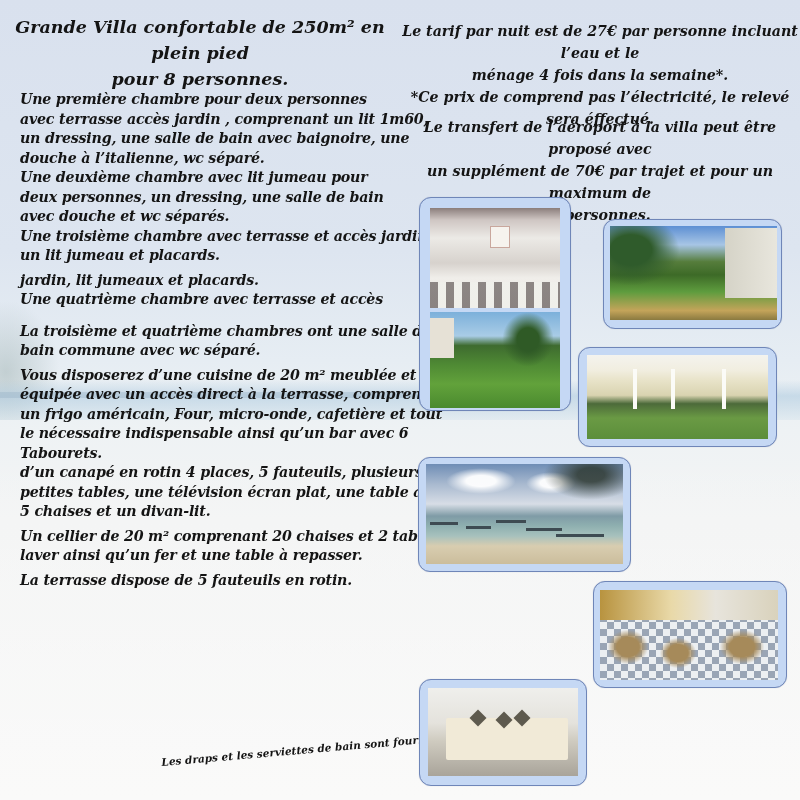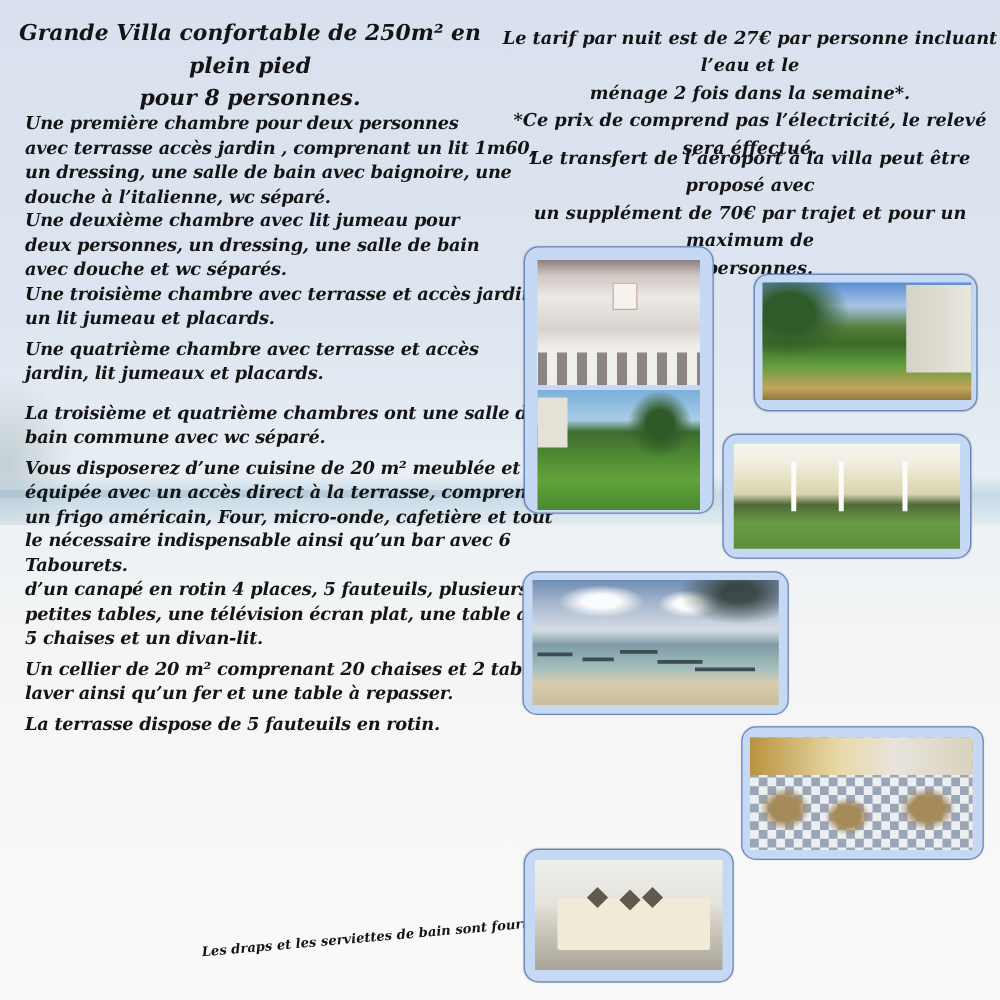--- a/index.html
+++ b/index.html
@@ -120,22 +120,22 @@
   <span class="line">Une première chambre pour deux personnes</span>
   <span class="line">avec terrasse accès jardin , comprenant un lit 1m60,</span>
   <span class="line">un dressing, une salle de bain avec baignoire, une</span>
   <span class="line">douche à l’italienne, wc séparé.</span>
   <span class="line">Une deuxième chambre avec lit jumeau pour</span>
   <span class="line">deux personnes, un dressing, une salle de bain</span>
   <span class="line">avec douche et wc séparés.</span>
   <span class="line">Une troisième chambre avec terrasse et accès jardin,</span>
   <span class="line">un lit jumeau et placards.</span>
   <span class="gap"></span>
+  <span class="line">jardin, lit jumeaux et placards.</span>
   <span class="line">Une quatrième chambre avec terrasse et accès</span>
-  <span class="line">jardin, lit jumeaux et placards.</span>
   <span class="gap" style="height:12px"></span>
   <span class="line">La troisième et quatrième chambres ont une salle de</span>
   <span class="line">bain commune avec wc séparé.</span>
   <span class="gap"></span>
   <span class="line">Vous disposerez d’une cuisine de 20 m² meublée et</span>
   <span class="line">équipée avec un accès direct à la terrasse, comprenant</span>
   <span class="line">un frigo américain, Four, micro-onde, cafetière et tout</span>
   <span class="line">le nécessaire indispensable ainsi qu’un bar avec 6</span>
   <span class="line">Tabourets.</span>
   <span class="line">d’un canapé en rotin 4 places, 5 fauteuils, plusieurs</span>
@@ -145,21 +145,21 @@
   <span class="line">Un cellier de 20 m² comprenant 20 chaises et 2 tables</span>
   <span class="line">laver ainsi qu’un fer et une table à repasser.</span>
   <span class="gap"></span>
   <span class="line">La terrasse dispose de 5 fauteuils en rotin.</span>
 </div>
 
 <div class="footnote">Les draps et les serviettes de bain sont fournis.</div>
 
 <div class="right-text" style="top:20px;">
   <span>Le tarif par nuit est de 27€ par personne incluant l’eau et le</span>
-  <span>ménage 2 fois dans la semaine*.</span>
+  <span>ménage 4 fois dans la semaine*.</span>
   <span>*Ce prix de comprend pas l’électricité, le relevé sera éffectué.</span>
 </div>
 <div class="right-text" style="top:116px;">
   <span>Le transfert de l’aéroport à la villa peut être proposé avec</span>
   <span>un supplément de 70€ par trajet et pour un maximum de</span>
   <span>3 personnes.</span>
 </div>
 
 <div class="frame" style="left:419px; top:197px; width:150px; height:212px;">
   <div class="photo p-kitchen" style="left:10px; top:10px; width:130px; height:100px;">

